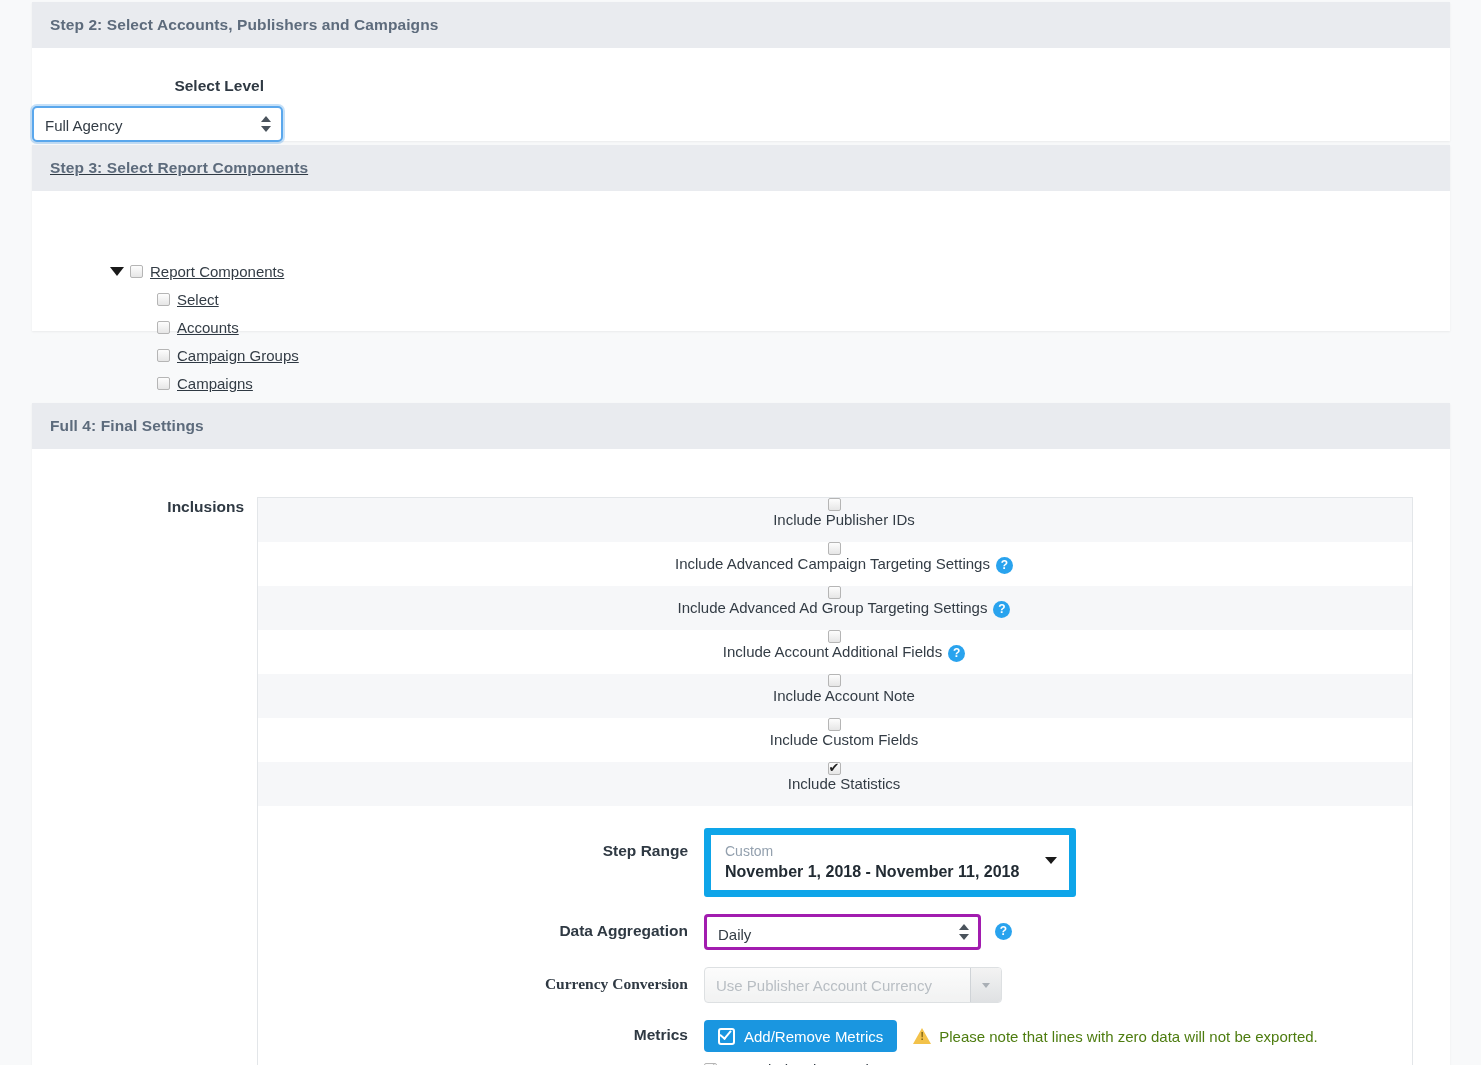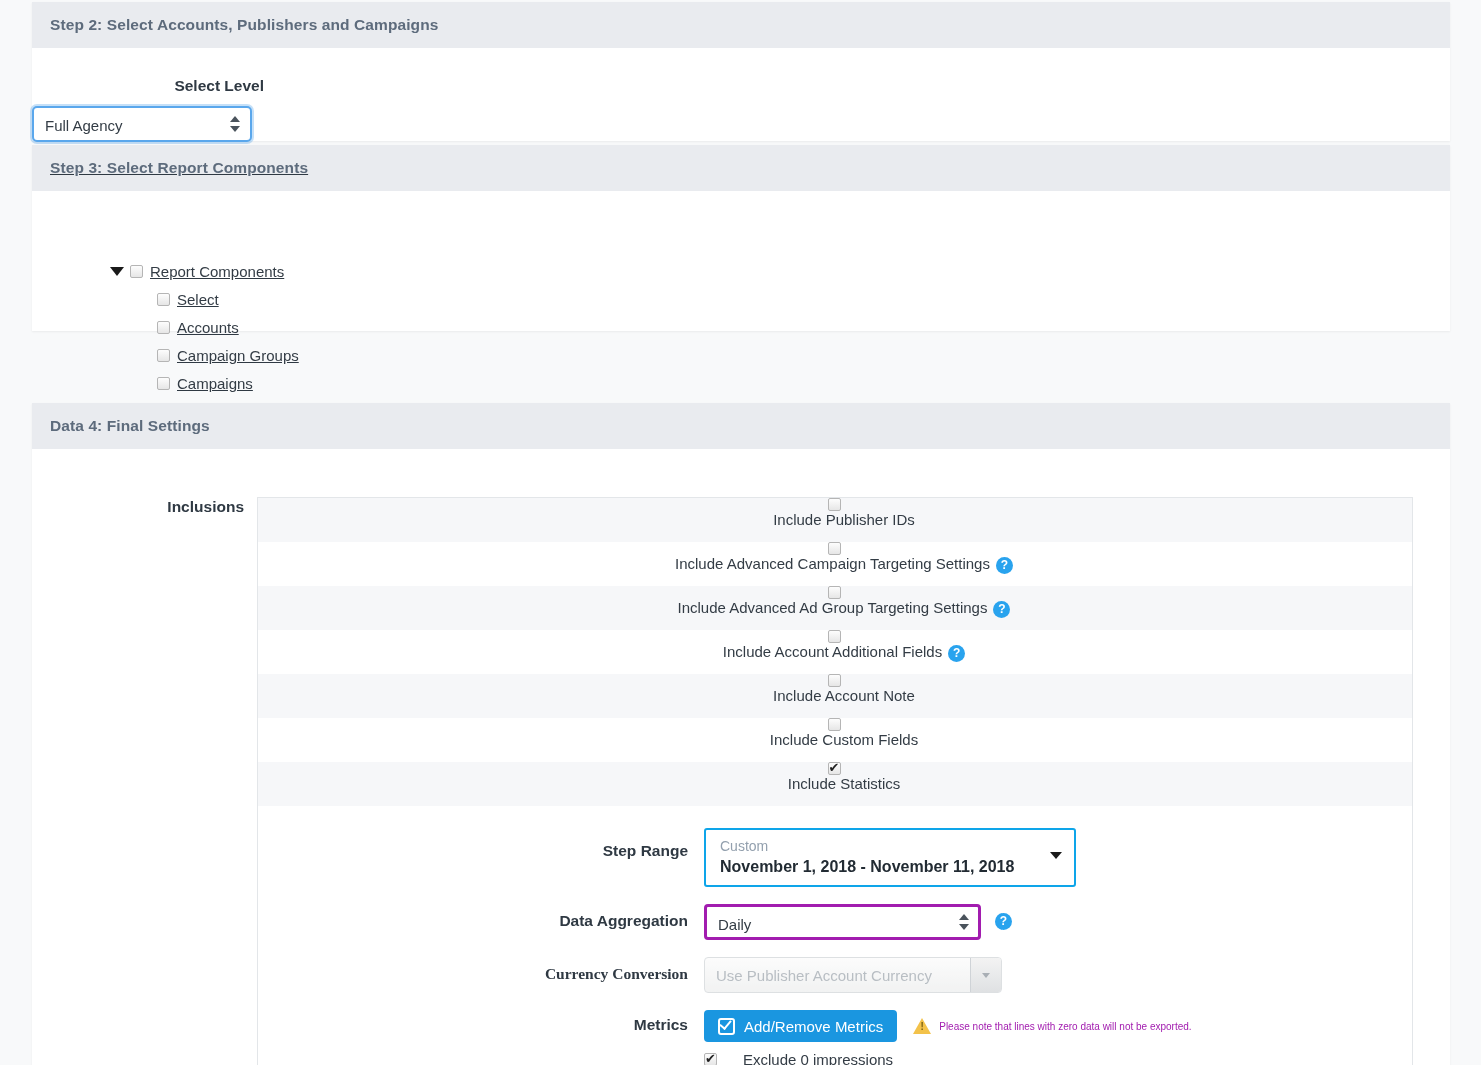--- a/index.html
+++ b/index.html
@@ -231,21 +231,21 @@
     color: #2f3943;
     box-sizing: border-box;
     flex: 0 0 auto;
   }
 
   
   .daterange {
     position: relative;
     width: 372px;
     min-height: 54px;
-    border: 2px solid #0ea5e9;
+    border: 7px solid #0ea5e9;
     border-radius: 3px;
     background: #fff;
     padding: 7px 30px 7px 14px;
     box-sizing: border-box;
     cursor: pointer;
   }
   .dr-sub {
     font-size: 14px;
     color: #93a0ae;
     line-height: 19px;
@@ -334,22 +334,22 @@
     left: 2px; top: -2px;
     width: 5px; height: 9px;
     border-right: 2px solid #ffffff;
     border-bottom: 2px solid #ffffff;
     transform: rotate(40deg);
   }
   .metrics-note {
     display: inline-flex;
     align-items: center;
     margin-left: 16px;
-    font-size: 10px;
-    color: #a21caf;
+    font-size: 15px;
+    color: #4d7c0f;
     white-space: nowrap;
   }
   .warn-tri {
     position: relative;
     width: 0; height: 0;
     border-left: 9px solid transparent;
     border-right: 9px solid transparent;
     border-bottom: 16px solid #f3c24a;
     margin-right: 8px;
     flex: 0 0 auto;
@@ -380,21 +380,21 @@
 <body>
 
 <div class="page">
 
   <section class="panel" id="panel-step2">
     <div class="panel-header">Step 2: Select Accounts, Publishers and Campaigns</div>
     <div class="panel-body">
       <div class="form-row step2-row">
         <div class="form-label">Select Level</div>
         <div class="sel-wrap">
-          <select class="std focused" style="width:220px;">
+          <select class="std focused" style="width:251px;">
             <option>Full Agency</option>
           </select>
           <span class="spinner">
             <span class="up"></span>
               <span class="dn"></span>
           </span>
         </div>
         <span class="help-icon" style="margin:10px 0 0 14px;">?</span>
       </div>
     </div>
@@ -423,21 +423,21 @@
         </div>
         <div class="tree-node child">
           <input type="checkbox" class="cb" style="">
           <span class="tree-label">Campaigns</span>
         </div>
       </div>
     </div>
   </section>
 
   <section class="panel" id="panel-step4">
-    <div class="panel-header">Data 4: Final Settings</div>
+    <div class="panel-header">Full 4: Final Settings</div>
     <div class="panel-body">
       <div class="incl-row">
         <div class="incl-label">Inclusions</div>
 
         <div class="incl-table">
 
           <div class="incl-item odd">
             <input type="checkbox" class="cb" style="">
             <span class="incl-text">Include Publisher IDs</span>
           </div>

